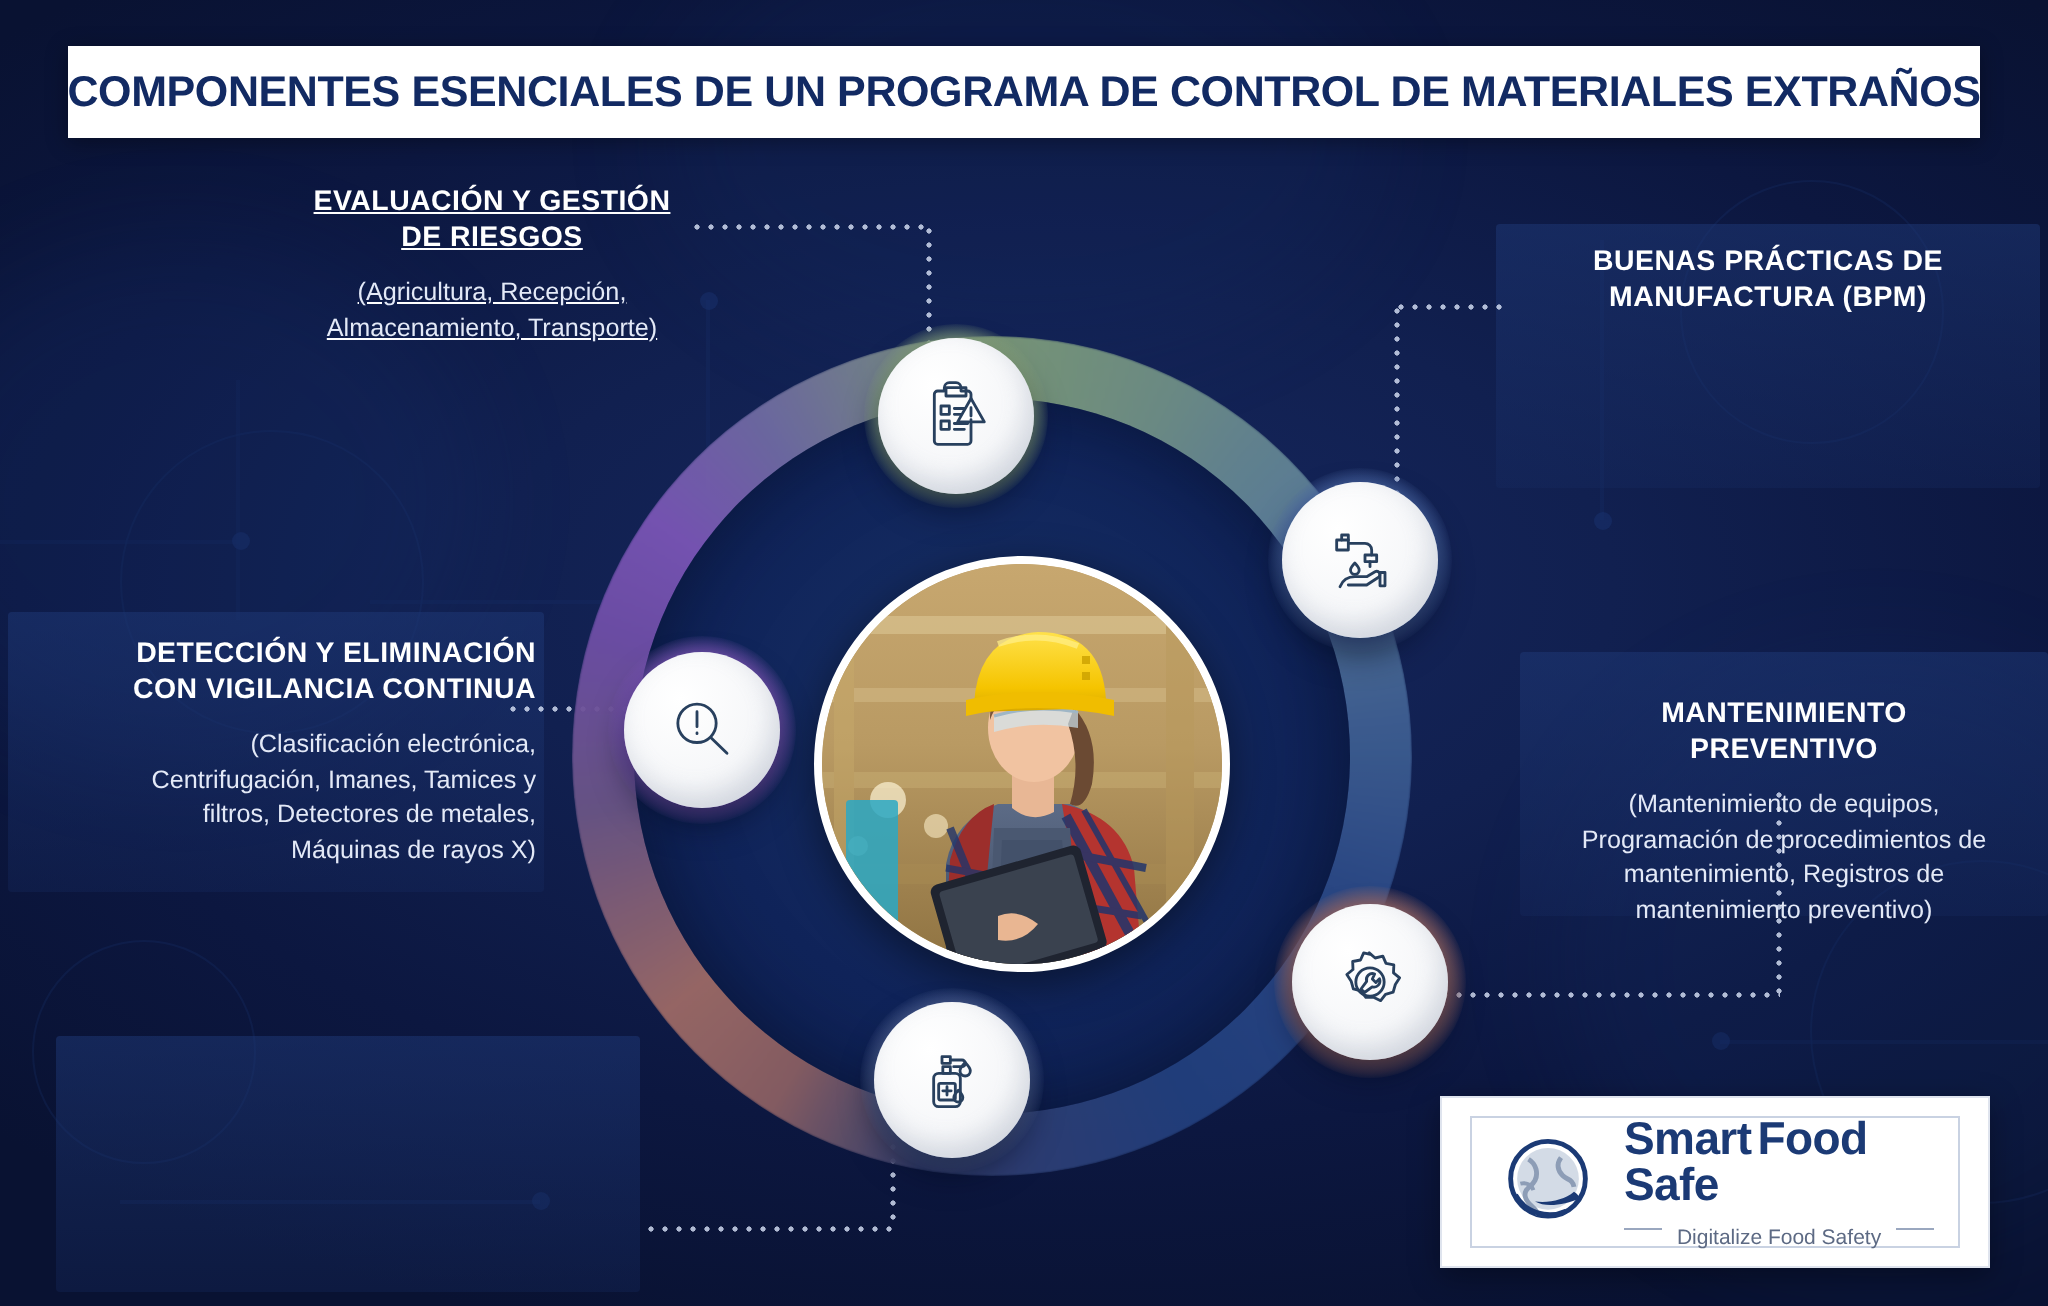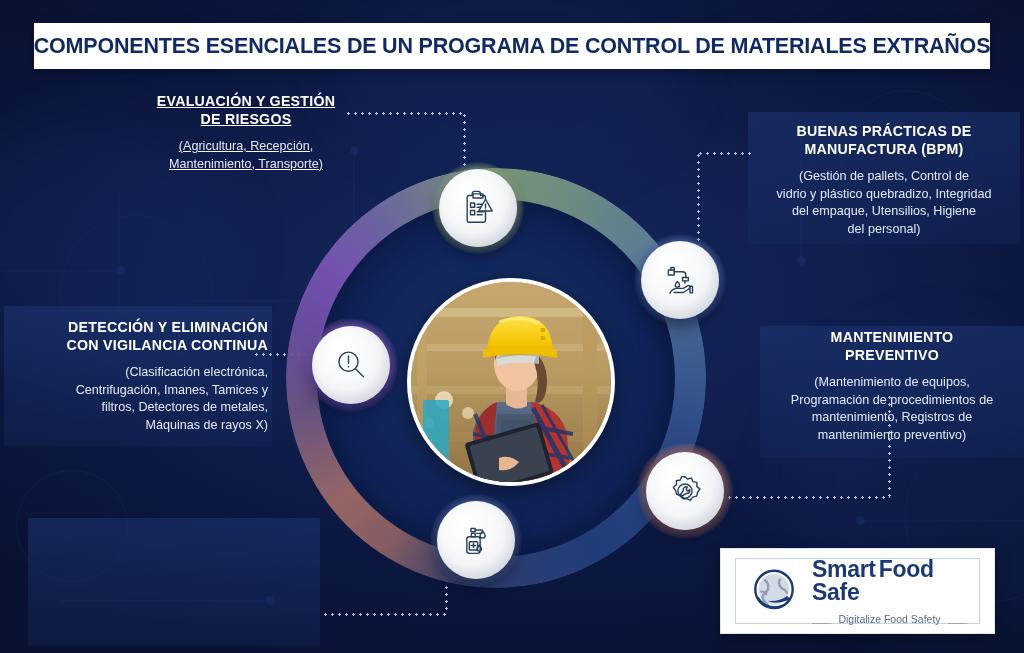--- a/index.html
+++ b/index.html
@@ -110,21 +110,21 @@
     display:flex;align-items:center;padding:0 14px;box-sizing:border-box;gap:12px;
   }
   .logo-inner{
     border:1px solid #c9d2e2;width:100%;height:66px;display:flex;align-items:center;
     gap:12px;padding:0 12px;box-sizing:border-box;
   }
   .logo-globe{width:52px;height:52px;flex:0 0 52px;}
   .logo-text{display:flex;flex-direction:column;line-height:1;}
   .logo-name{font-size:23px;font-weight:bold;color:#1b3a75;letter-spacing:-.3px;}
   .logo-name .sep{display:inline-block;width:3px;}
-  .logo-tag-row{display:flex;align-items:flex-end;gap:7px;margin-top:10px;}
+  .logo-tag-row{display:flex;align-items:flex-start;gap:7px;margin-top:10px;}
   .logo-rule{height:1px;background:#9aa7bf;flex:1;min-width:18px;}
   .logo-tag{font-size:10.5px;color:#5d6a84;white-space:nowrap;}
 </style>
 </head>
 <body>
 
 <div class="stage">
 
   <div class="bgdeco">
     <div class="bgblob" style="left:-60px;top:120px;width:300px;height:260px;background:#1d3c80;"></div>
@@ -330,42 +330,38 @@
   </div>
 
   <div class="title-bar">
     <h1>COMPONENTES ESENCIALES DE UN PROGRAMA DE CONTROL DE MATERIALES EXTRAÑOS</h1>
   </div>
 
   <div class="panel" style="left:128px;top:92px;width:236px;text-decoration:underline;">
     <p class="p-title">EVALUACIÓN Y GESTIÓN
 DE RIESGOS</p>
     <p class="p-body">(Agricultura, Recepción,
-Mantenimiento, Transporte)</p>
+Almacenamiento, Transporte)</p>
   </div>
 
   <div class="panel" style="left:752px;top:122px;width:264px;">
     <p class="p-title">BUENAS PRÁCTICAS DE
 MANUFACTURA (BPM)</p>
-    <p class="p-body">(Gestión de pallets, Control de
-vidrio y plástico quebradizo, Integridad
-del empaque, Utensilios, Higiene
-del personal)</p>
   </div>
 
   <div class="panel" style="left:8px;top:318px;width:260px;text-align:right;">
     <p class="p-title">DETECCIÓN Y ELIMINACIÓN
 CON VIGILANCIA CONTINUA</p>
     <p class="p-body">(Clasificación electrónica,
 Centrifugación, Imanes, Tamices y
 filtros, Detectores de metales,
 Máquinas de rayos X)</p>
   </div>
 
-  <div class="panel" style="left:764px;top:328px;width:256px;">
+  <div class="panel" style="left:764px;top:348px;width:256px;">
     <p class="p-title">MANTENIMIENTO
 PREVENTIVO</p>
     <p class="p-body">(Mantenimiento de equipos,
 Programación de procedimientos de
 mantenimiento, Registros de
 mantenimiento preventivo)</p>
   </div>
 
 
   <div class="logo-box">

